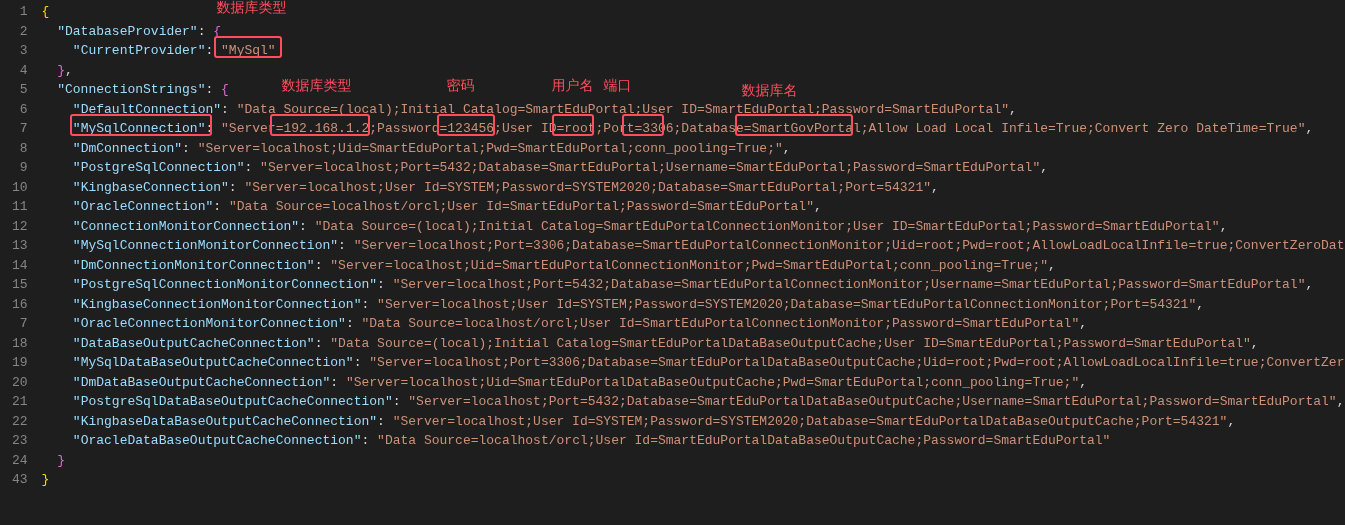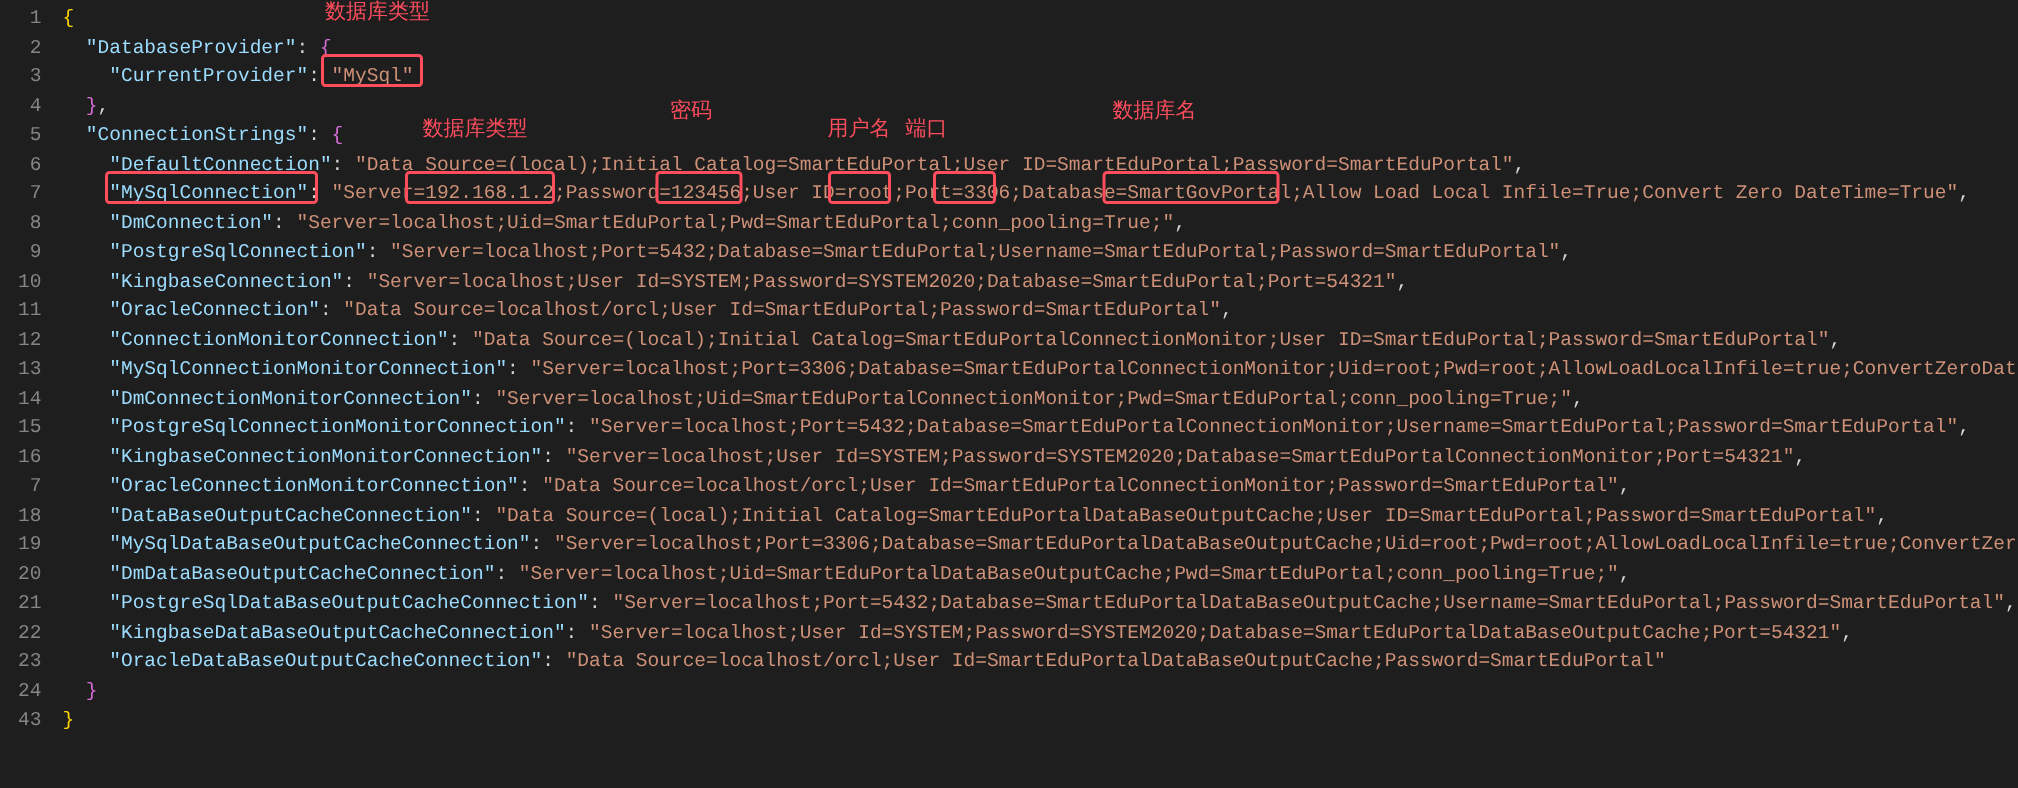--- a/index.html
+++ b/index.html
@@ -138,24 +138,24 @@
     <div class="line">    <span class="key">"OracleDataBaseOutputCacheConnection"</span><span class="pun">: </span><span class="str">"Data Source=localhost/orcl;User Id=SmartEduPortalDataBaseOutputCache;Password=SmartEduPortal"</span></div>
 
     <div class="line">  <span class="br2">}</span></div>
 
     <div class="line"><span class="br">}</span></div>
 
     <div class="annot-layer">
 
       <div class="annot-label" style="top:-2px; left:175px;">数据库类型</div>
       <div class="annot-label" style="top:76px; left:240px;">数据库类型</div>
-      <div class="annot-label" style="top:64px; left:405px;">密码</div>
+      <div class="annot-label" style="top:76px; left:405px;">密码</div>
       <div class="annot-label" style="top:76px; left:510px;text-align:right;">用户名</div>
       <div class="annot-label" style="top:76px; left:562px;">端口</div>
-      <div class="annot-label" style="top:64px; left:700px;">数据库名</div>
+      <div class="annot-label" style="top:81px; left:700px;">数据库名</div>
 
       <div class="annot-box" style="top:36px; left:172px; width:68px; height:22px;"></div>
       <div class="annot-box" style="top:114px; left:28px; width:142px; height:22px;"></div>
       <div class="annot-box" style="top:114px; left:228px; width:100px; height:22px;"></div>
       <div class="annot-box" style="top:114px; left:395px; width:58px; height:22px;"></div>
       <div class="annot-box" style="top:114px; left:510px; width:42px; height:22px;"></div>
       <div class="annot-box" style="top:114px; left:580px; width:42px; height:22px;"></div>
       <div class="annot-box" style="top:114px; left:693px; width:118px; height:22px;"></div>
     </div>
 

